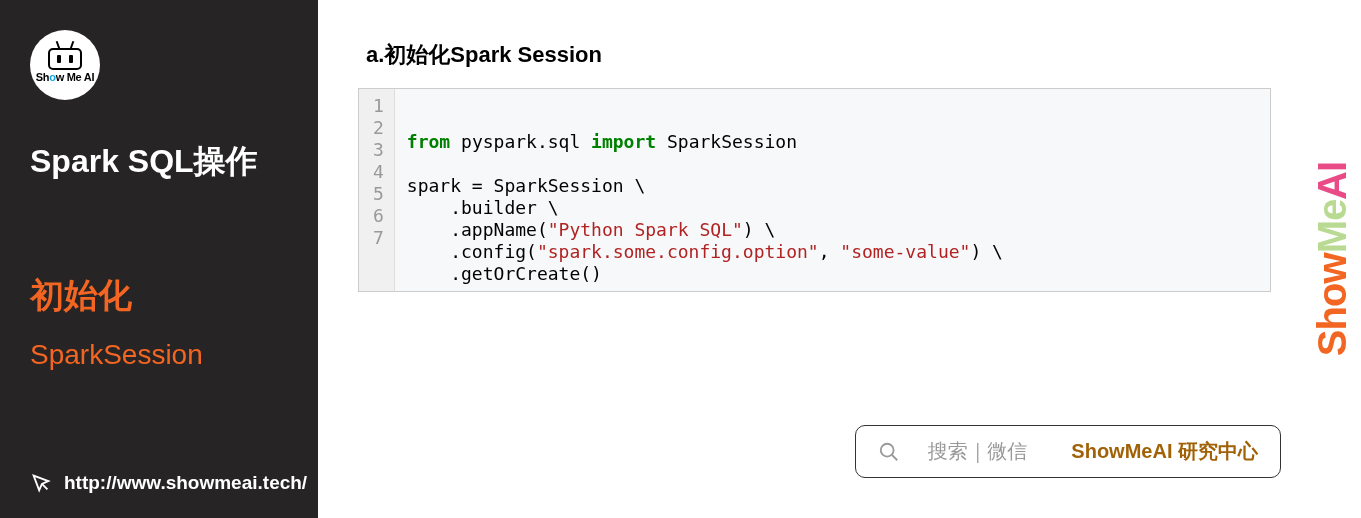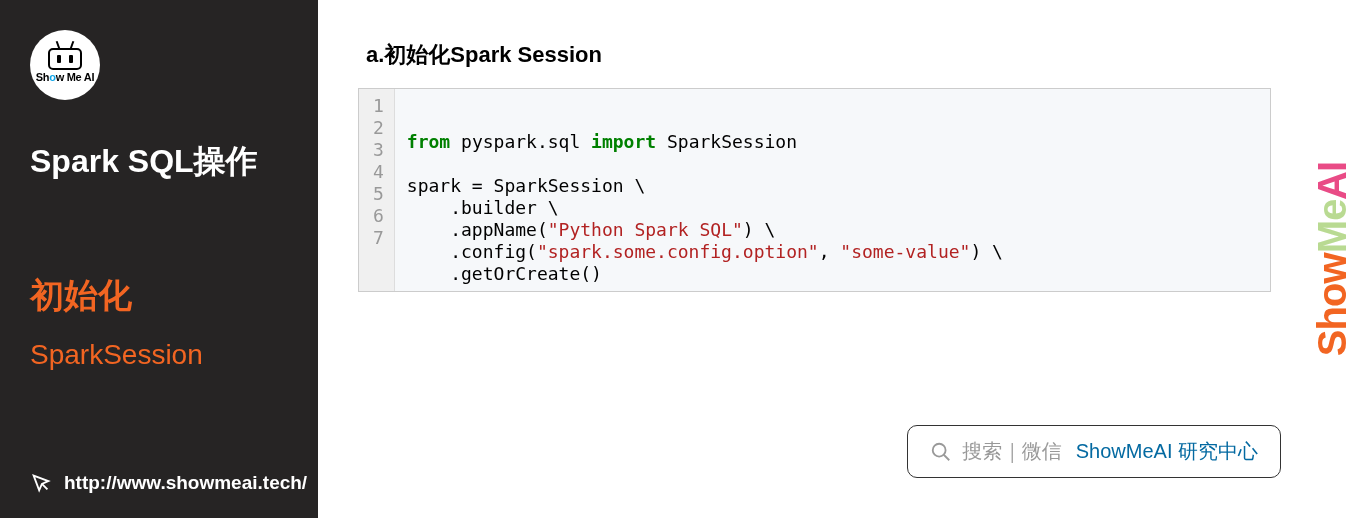--- a/index.html
+++ b/index.html
@@ -152,30 +152,30 @@
     .watermark .w3 { color: #e94b86; }
     .search-box {
       position: absolute;
       bottom: 40px;
       right: 80px;
       border: 1.5px solid #333;
       border-radius: 10px;
       padding: 12px 22px;
       display: flex;
       align-items: center;
-      gap: 10px;
+      gap: 28px;
       font-size: 20px;
     }
     .search-icon {
       width: 22px;
       height: 22px;
       flex-shrink: 0;
     }
     .search-hint { color: #999; }
-    .search-bold { font-weight: 400; color: #0369a1; margin-left: 4px; }
+    .search-bold { font-weight: 700; color: #a16207; margin-left: 16px; }
   </style>
 </head>
 <body>
 
 <div class="sidebar">
   <div class="logo">
     <div class="logo-face">
       <span class="logo-antenna-l"></span>
         <span class="logo-antenna-r"></span>
     </div>

